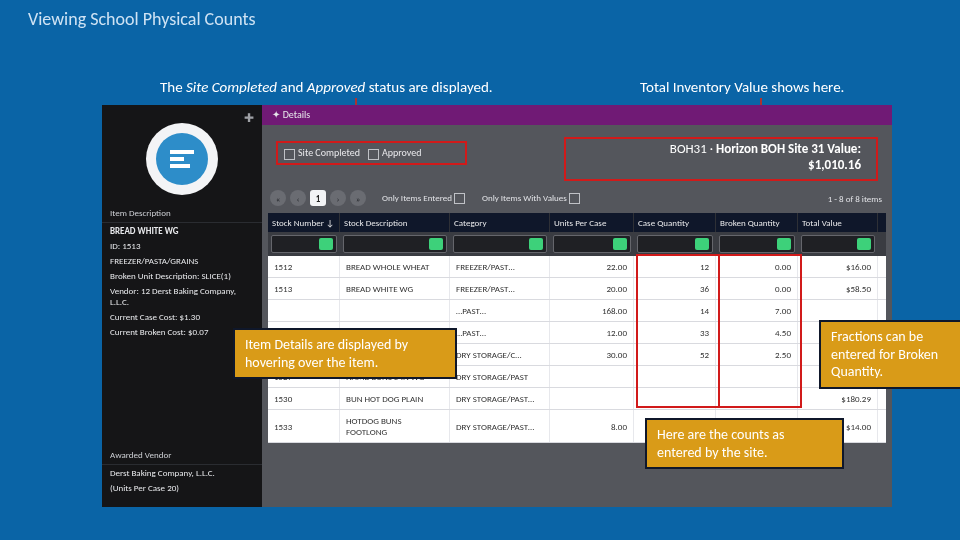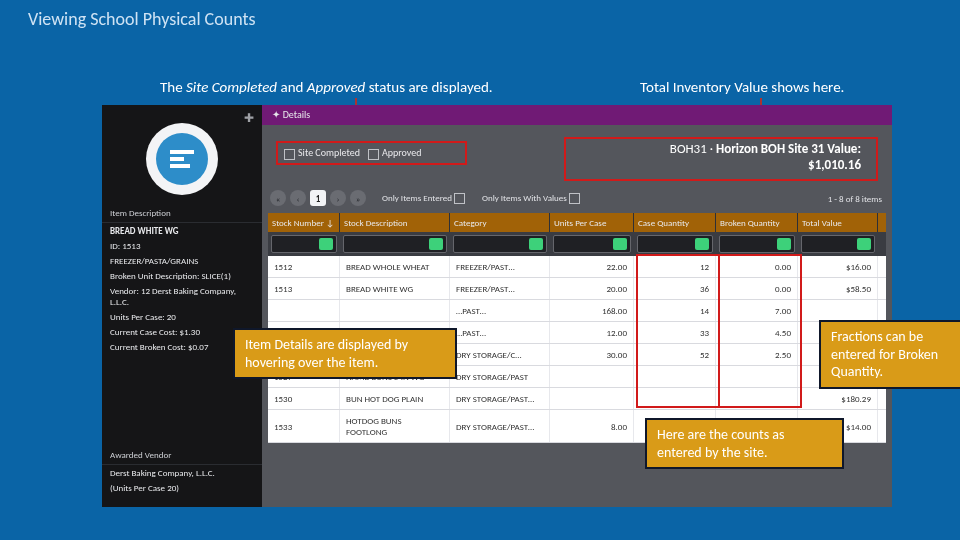--- a/index.html
+++ b/index.html
@@ -33,21 +33,21 @@
   
   .pager{position:absolute;left:6px;top:62px;right:6px;height:22px;display:flex;align-items:center;font-size:9px;color:#e1e2e6}
   .pgbtn{width:16px;height:16px;border-radius:50%;background:#6a6c72;color:#202227;display:flex;align-items:center;justify-content:center;margin:0 2px;font-size:9px}
   .pgcur{width:16px;height:16px;border-radius:3px;background:#f2f3f5;color:#222;display:flex;align-items:center;justify-content:center;margin:0 2px;font-weight:600}
   .chk-lbl{margin-left:14px}
   .spacer{flex:1}
   .pgtxt{margin-right:4px}
 
   
   .tbl{position:absolute;left:6px;top:88px;right:6px}
-  .thead{display:grid;grid-template-columns:72px 110px 100px 84px 82px 82px 80px;background:#a16207;font-size:9px;color:#e8e8ea}
+  .thead{display:grid;grid-template-columns:72px 110px 100px 84px 82px 82px 80px;background:#0f172a;font-size:9px;color:#e8e8ea}
   .th{padding:4px 4px;border-right:1px solid #2e3036}
   .frow{display:grid;grid-template-columns:72px 110px 100px 84px 82px 82px 80px;background:#3a3c42}
   .finp{margin:3px;height:16px;background:#1f2024;border:1px solid #65666c;border-radius:2px;display:flex;align-items:center;justify-content:flex-end;padding-right:3px}
   .fbtn{width:14px;height:12px;background:#3dd17a;border-radius:2px}
   .row{display:grid;grid-template-columns:72px 110px 100px 84px 82px 82px 80px;background:#fff;color:#333;font-size:9px;border-bottom:1px solid #d9dadf}
   .cell{padding:5px 6px;border-right:1px solid #e7e8ec;display:flex;align-items:center}
   .cell.r{justify-content:flex-end}
 
   
   .col-red{position:absolute;border:2px solid #d11a1a;pointer-events:none}
@@ -86,21 +86,20 @@
             </svg>
         </div>
       </div>
       <div class="sec">
         <div class="hd">Item Description</div>
         <div class="ln" style="font-weight:600">BREAD WHITE WG</div>
         <div class="ln">ID: 1513</div>
         <div class="ln">FREEZER/PASTA/GRAINS</div>
         <div class="ln">Broken Unit Description: SLICE(1)</div>
         <div class="ln">Vendor: 12 Derst Baking Company, L.L.C.</div>
-        <div class="ln">Units Per Case: 20</div>
         <div class="ln">Current Case Cost: $1.30</div>
         <div class="ln">Current Broken Cost: $0.07</div>
       </div>
       <div class="block2">
         <div class="hd">Awarded Vendor</div>
         <div class="ln">Derst Baking Company, L.L.C.</div>
         <div class="ln">(Units Per Case 20)</div>
       </div>
     </div>
 

